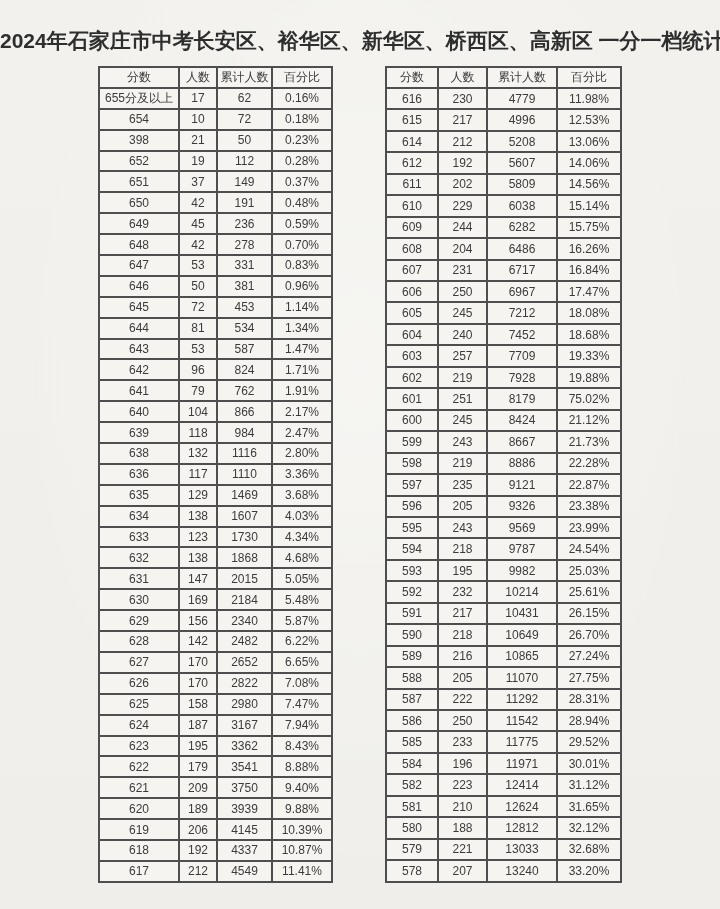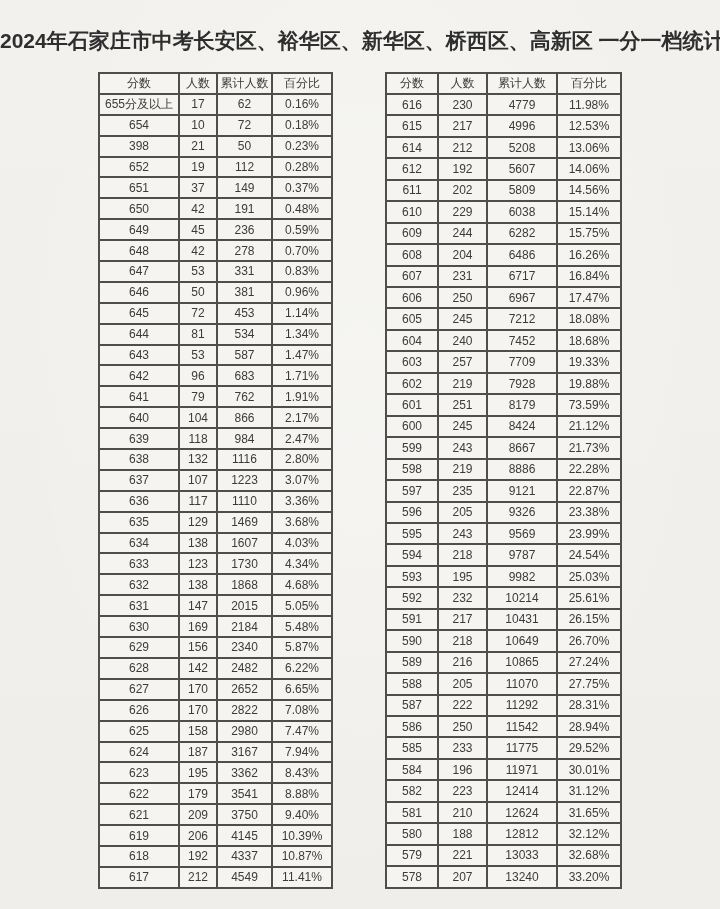--- a/index.html
+++ b/index.html
@@ -27,21 +27,21 @@
     font-size: 21px;
     font-weight: bold;
     color: #2e2e2e;
     letter-spacing: 0px;
     white-space: nowrap;
   }
   .tables {
     display: flex;
     justify-content: center;
     gap: 52px;
-    margin-top: 17px;
+    margin-top: 11px;
   }
   table.score-table {
     border-collapse: collapse;
     table-layout: fixed;
     background: #f5f4f1;
   }
   table.score-table th,
   table.score-table td {
     border: 2px solid #4e4e4e;
     text-align: center;
@@ -157,21 +157,21 @@
           </tr>
           <tr>
             <td>643</td>
             <td>53</td>
             <td>587</td>
             <td>1.47%</td>
           </tr>
           <tr>
             <td>642</td>
             <td>96</td>
-            <td>683</td>
+            <td>824</td>
             <td>1.71%</td>
           </tr>
           <tr>
             <td>641</td>
             <td>79</td>
             <td>762</td>
             <td>1.91%</td>
           </tr>
           <tr>
             <td>640</td>
@@ -185,26 +185,20 @@
             <td>984</td>
             <td>2.47%</td>
           </tr>
           <tr>
             <td>638</td>
             <td>132</td>
             <td>1116</td>
             <td>2.80%</td>
           </tr>
           <tr>
-            <td>637</td>
-            <td>107</td>
-            <td>1223</td>
-            <td>3.07%</td>
-          </tr>
-          <tr>
             <td>636</td>
             <td>117</td>
             <td>1110</td>
             <td>3.36%</td>
           </tr>
           <tr>
             <td>635</td>
             <td>129</td>
             <td>1469</td>
             <td>3.68%</td>
@@ -285,20 +279,26 @@
             <td>622</td>
             <td>179</td>
             <td>3541</td>
             <td>8.88%</td>
           </tr>
           <tr>
             <td>621</td>
             <td>209</td>
             <td>3750</td>
             <td>9.40%</td>
+          </tr>
+          <tr>
+            <td>620</td>
+            <td>189</td>
+            <td>3939</td>
+            <td>9.88%</td>
           </tr>
           <tr>
             <td>619</td>
             <td>206</td>
             <td>4145</td>
             <td>10.39%</td>
           </tr>
           <tr>
             <td>618</td>
             <td>192</td>
@@ -405,21 +405,21 @@
           <tr>
             <td>602</td>
             <td>219</td>
             <td>7928</td>
             <td>19.88%</td>
           </tr>
           <tr>
             <td>601</td>
             <td>251</td>
             <td>8179</td>
-            <td>73.59%</td>
+            <td>75.02%</td>
           </tr>
           <tr>
             <td>600</td>
             <td>245</td>
             <td>8424</td>
             <td>21.12%</td>
           </tr>
           <tr>
             <td>599</td>
             <td>243</td>

